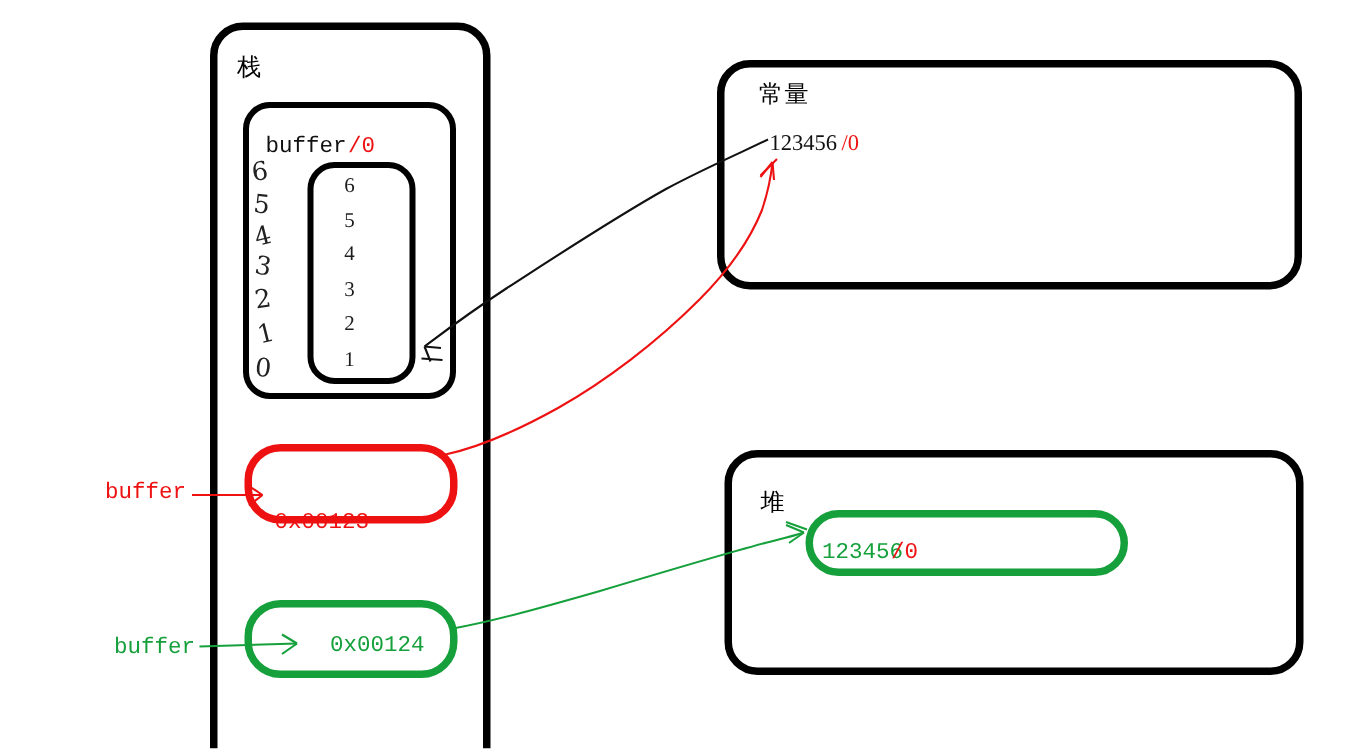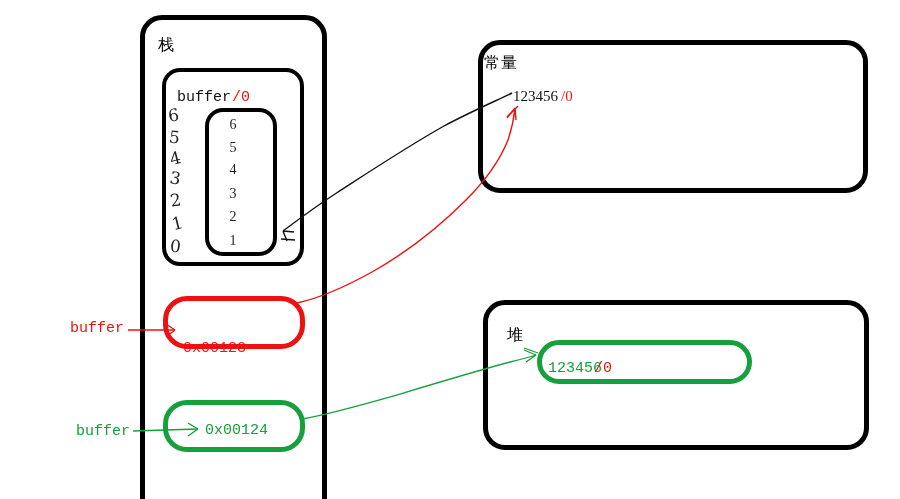--- a/index.html
+++ b/index.html
@@ -123,25 +123,25 @@
   <div class="slot" style="left:221px; top:162px;">4</div>
   <div class="slot" style="left:221px; top:186px;">3</div>
   <div class="slot" style="left:221px; top:209px;">2</div>
   <div class="slot" style="left:221px; top:233px;">1</div>
 
   <div class="box box-red" style="left:163px; top:296px; width:142px; height:53px;"></div>
   <div class="mono red-txt" style="left:183px; top:340px;">0x00123</div>
   <div class="mono red-txt" style="left:70px; top:320px;">buffer</div>
 
   <div class="box box-green" style="left:163px; top:400px; width:142px; height:52px;"></div>
-  <div class="mono green-txt" style="left:205px; top:422px;">0x00124</div>
+  <div class="mono green-txt" style="left:220px; top:422px;">0x00124</div>
   <div class="mono green-txt" style="left:76px; top:423px;">buffer</div>
 
   <div class="box box-black" style="left:478px; top:40px; width:390px; height:153px;"></div>
-  <div class="cjk" style="left:484px; top:53px;">常量</div>
+  <div class="cjk" style="left:506px; top:53px;">常量</div>
   <div class="serifnum black-txt" style="left:513px; top:88px;">123456</div>
   <div class="serifnum red-txt" style="left:561px; top:88px;">/0</div>
 
   <div class="box box-black" style="left:483px; top:300px; width:386px; height:150px;"></div>
   <div class="cjk" style="left:507px; top:325px;">堆</div>
 
   <div class="box box-green" style="left:537px; top:340px; width:215px; height:44px;"></div>
   <div class="mono green-txt" style="left:548px; top:360px;">123456</div>
   <div class="mono red-txt" style="left:594px; top:360px;">/0</div>
 

